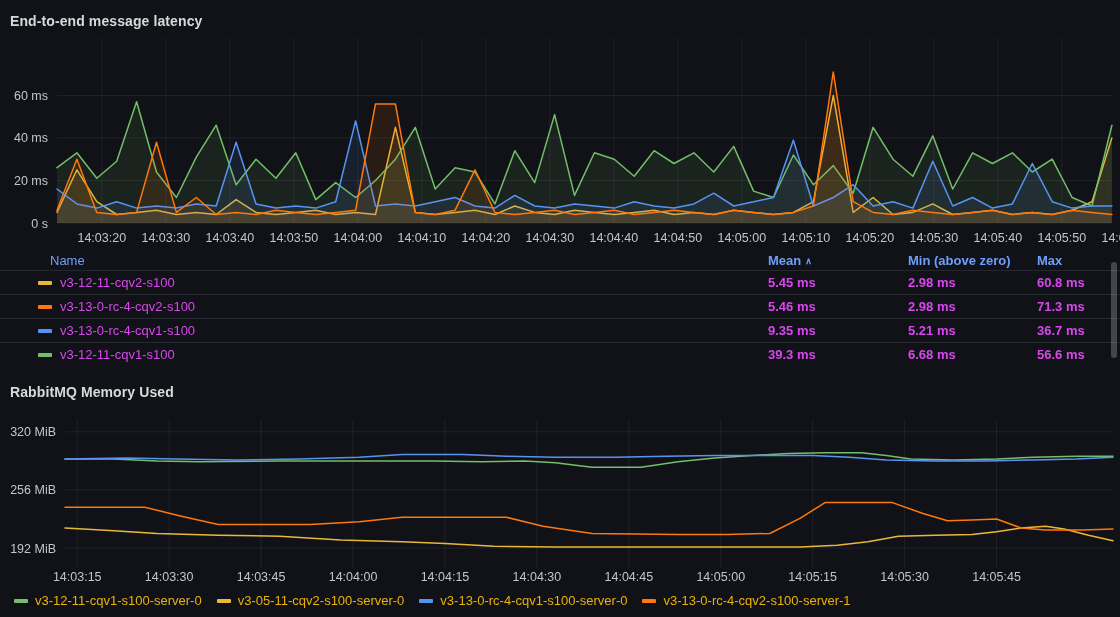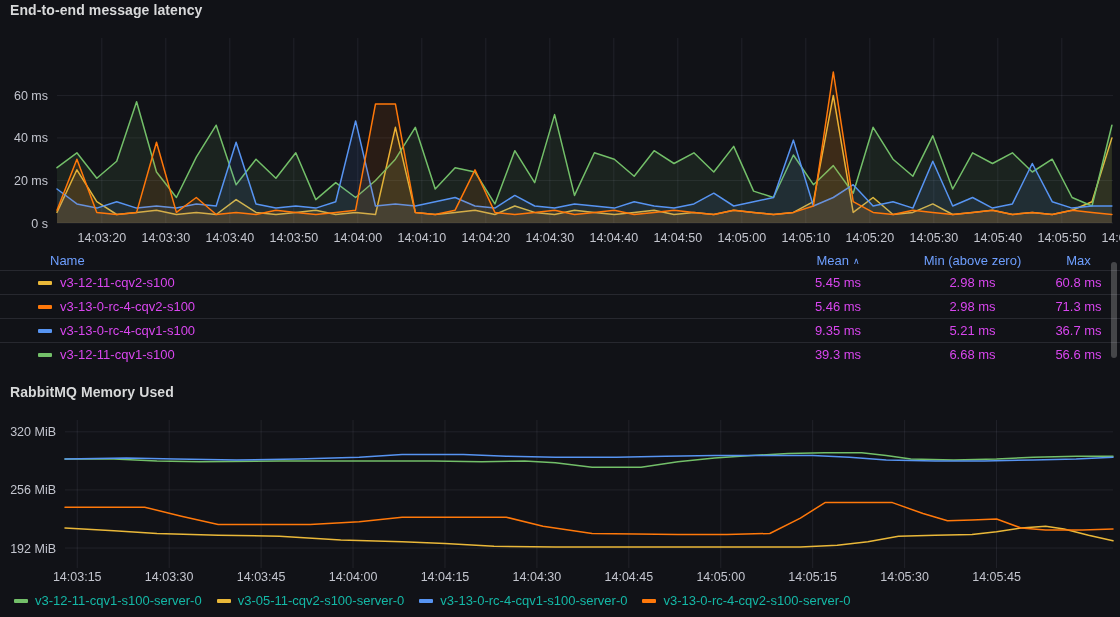--- a/index.html
+++ b/index.html
@@ -8,48 +8,48 @@
     background:#111217;
     font-family:"Liberation Sans", sans-serif;
     position:relative;
     overflow:hidden;
     color:#D8D9DA;
   }
   .panel-title{
     position:absolute; left:10px;
     font-size:14px; font-weight:600; color:#D8D9DA; letter-spacing:.1px;
   }
-  #latency-title{ top:2px;text-align:center; }
+  #latency-title{ top:13px;text-align:center; }
   #memory-title{ top:384px; }
   svg.chart{ position:absolute; left:0; display:block; }
   #chart-latency{ top:28px; }
   #chart-memory{ top:405px; }
   .tick{ fill:#C3C5CE; font-size:12.5px; font-family:"Liberation Sans", sans-serif; }
 
   
   .legend-table{ position:absolute; top:250px; left:0; width:1120px; font-size:13px; }
   .lt-header,.lt-row{ display:grid; grid-template-columns:1fr 140px 129px 83px; align-items:center; }
   .lt-header{ height:20px; color:#6E9FFF; font-weight:500;margin-left:12px; }
   .lt-row{ height:24px; border-top:1px solid rgba(204,204,220,0.12); color:#d946ef; }
   .lt-name{ padding-left:38px; display:flex; align-items:center; gap:8px; overflow:hidden; white-space:nowrap; }
-  .lt-num{ text-align:center; white-space:nowrap; }
+  .lt-num{ text-align:left; white-space:nowrap;font-weight:bold; }
   .lt-num.last{ }
   .caret{ font-size:9px; margin-left:4px; position:relative; top:-1px; }
   .swatch{ width:14px; height:4px; border-radius:1px; flex:0 0 14px; display:inline-block; }
 
   .scrollbar-thumb{
     position:absolute; left:1111px; top:262px; width:6px; height:96px;
     border-radius:3px; background:rgba(255,255,255,0.22);
   }
 
   
   .legend-row{
     position:absolute; top:593px; left:14px;
     display:flex; align-items:center; gap:15px;
-    font-size:13px; color:#14b8a6; white-space:nowrap;
+    font-size:13px; color:#eab308; white-space:nowrap;
   }
   .legend-item{ display:flex; align-items:center; gap:7px; }
 </style>
 </head>
 <body>
 
 <div class="page">
 
   <h2 class="panel-title" id="latency-title">End-to-end message latency</h2>
 
@@ -203,17 +203,17 @@
     <div class="legend-item">
       <span class="swatch" style="background: rgb(234, 184, 57);"></span>
       <span>v3-05-11-cqv2-s100-server-0</span>
     </div>
     <div class="legend-item">
       <span class="swatch" style="background: rgb(87, 148, 242);"></span>
       <span>v3-13-0-rc-4-cqv1-s100-server-0</span>
     </div>
     <div class="legend-item">
       <span class="swatch" style="background: rgb(255, 120, 10);"></span>
-      <span>v3-13-0-rc-4-cqv2-s100-server-0</span>
+      <span>v3-13-0-rc-4-cqv2-s100-server-1</span>
     </div>
   </div>
 
 </div>
 
 </body></html>

